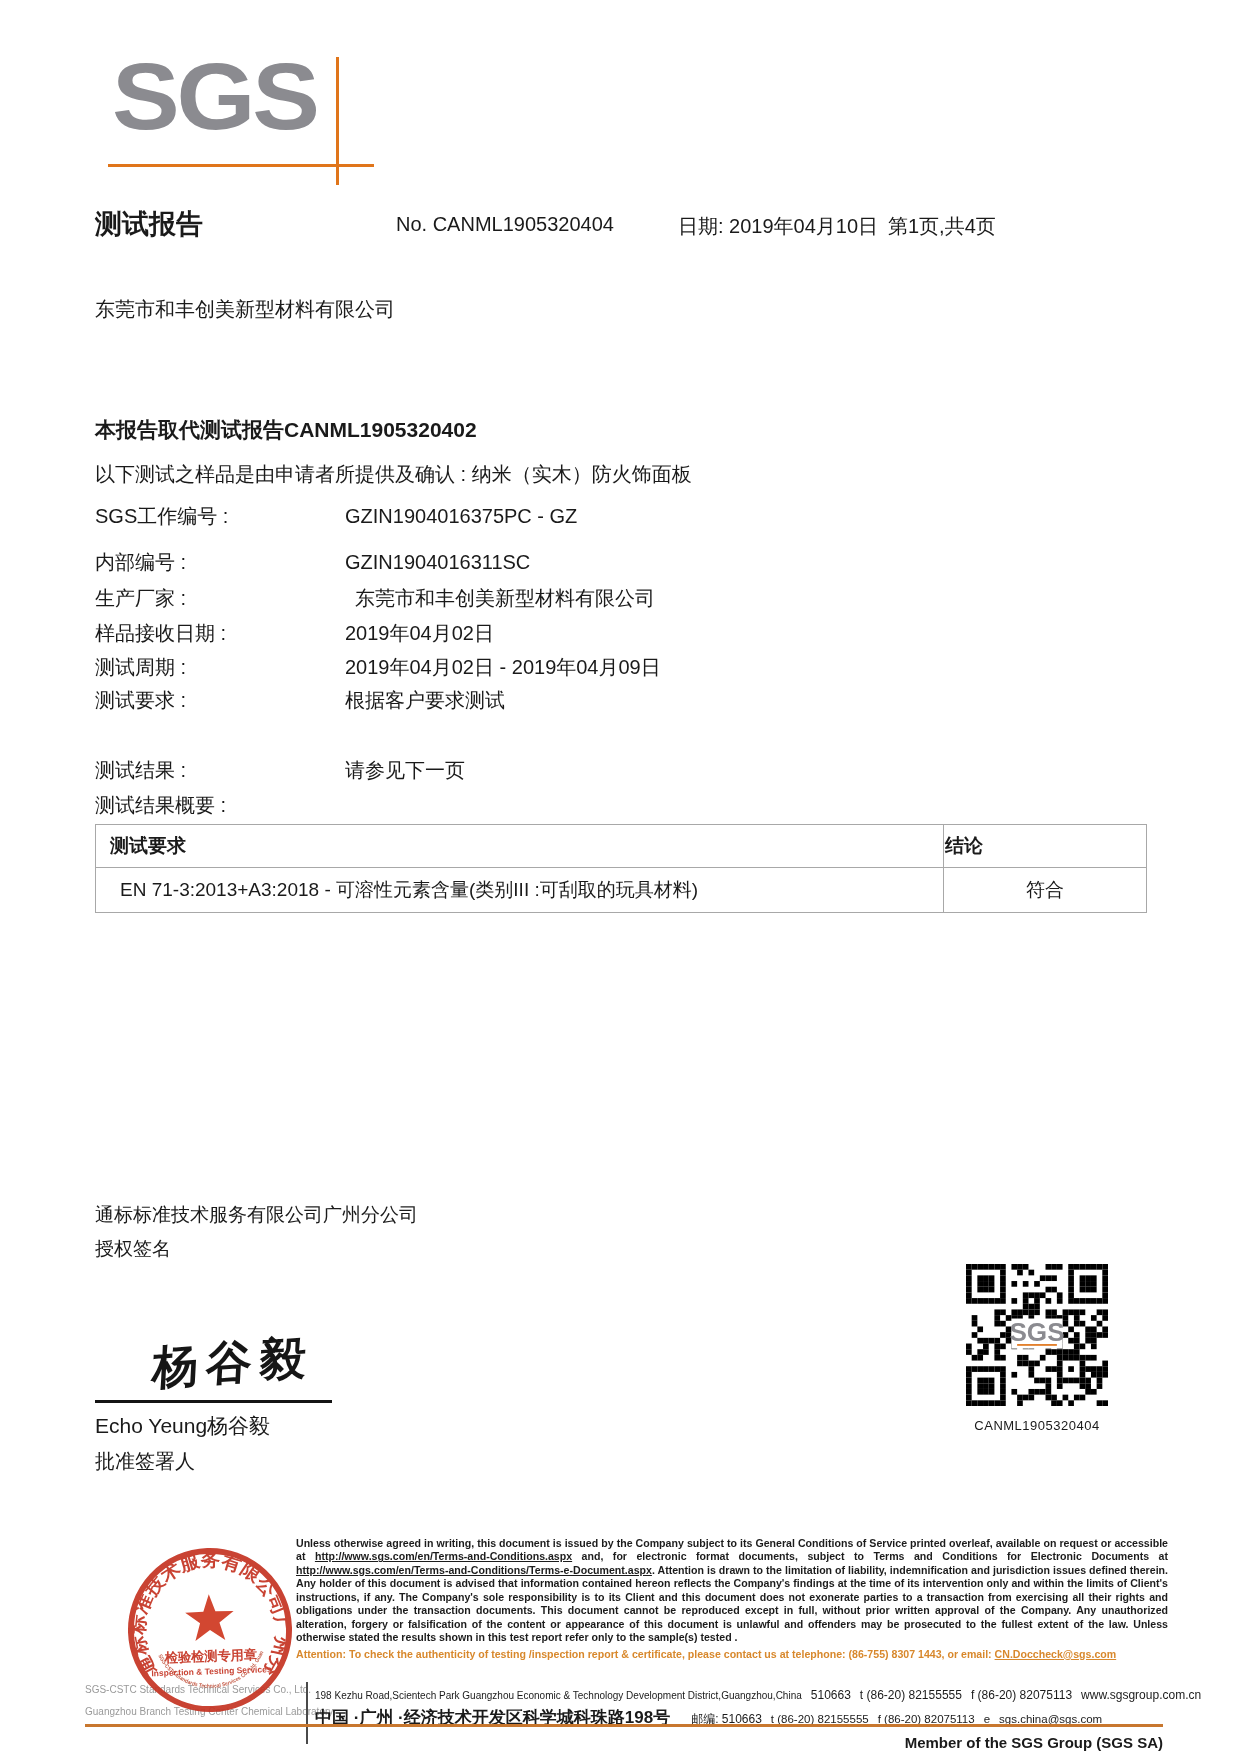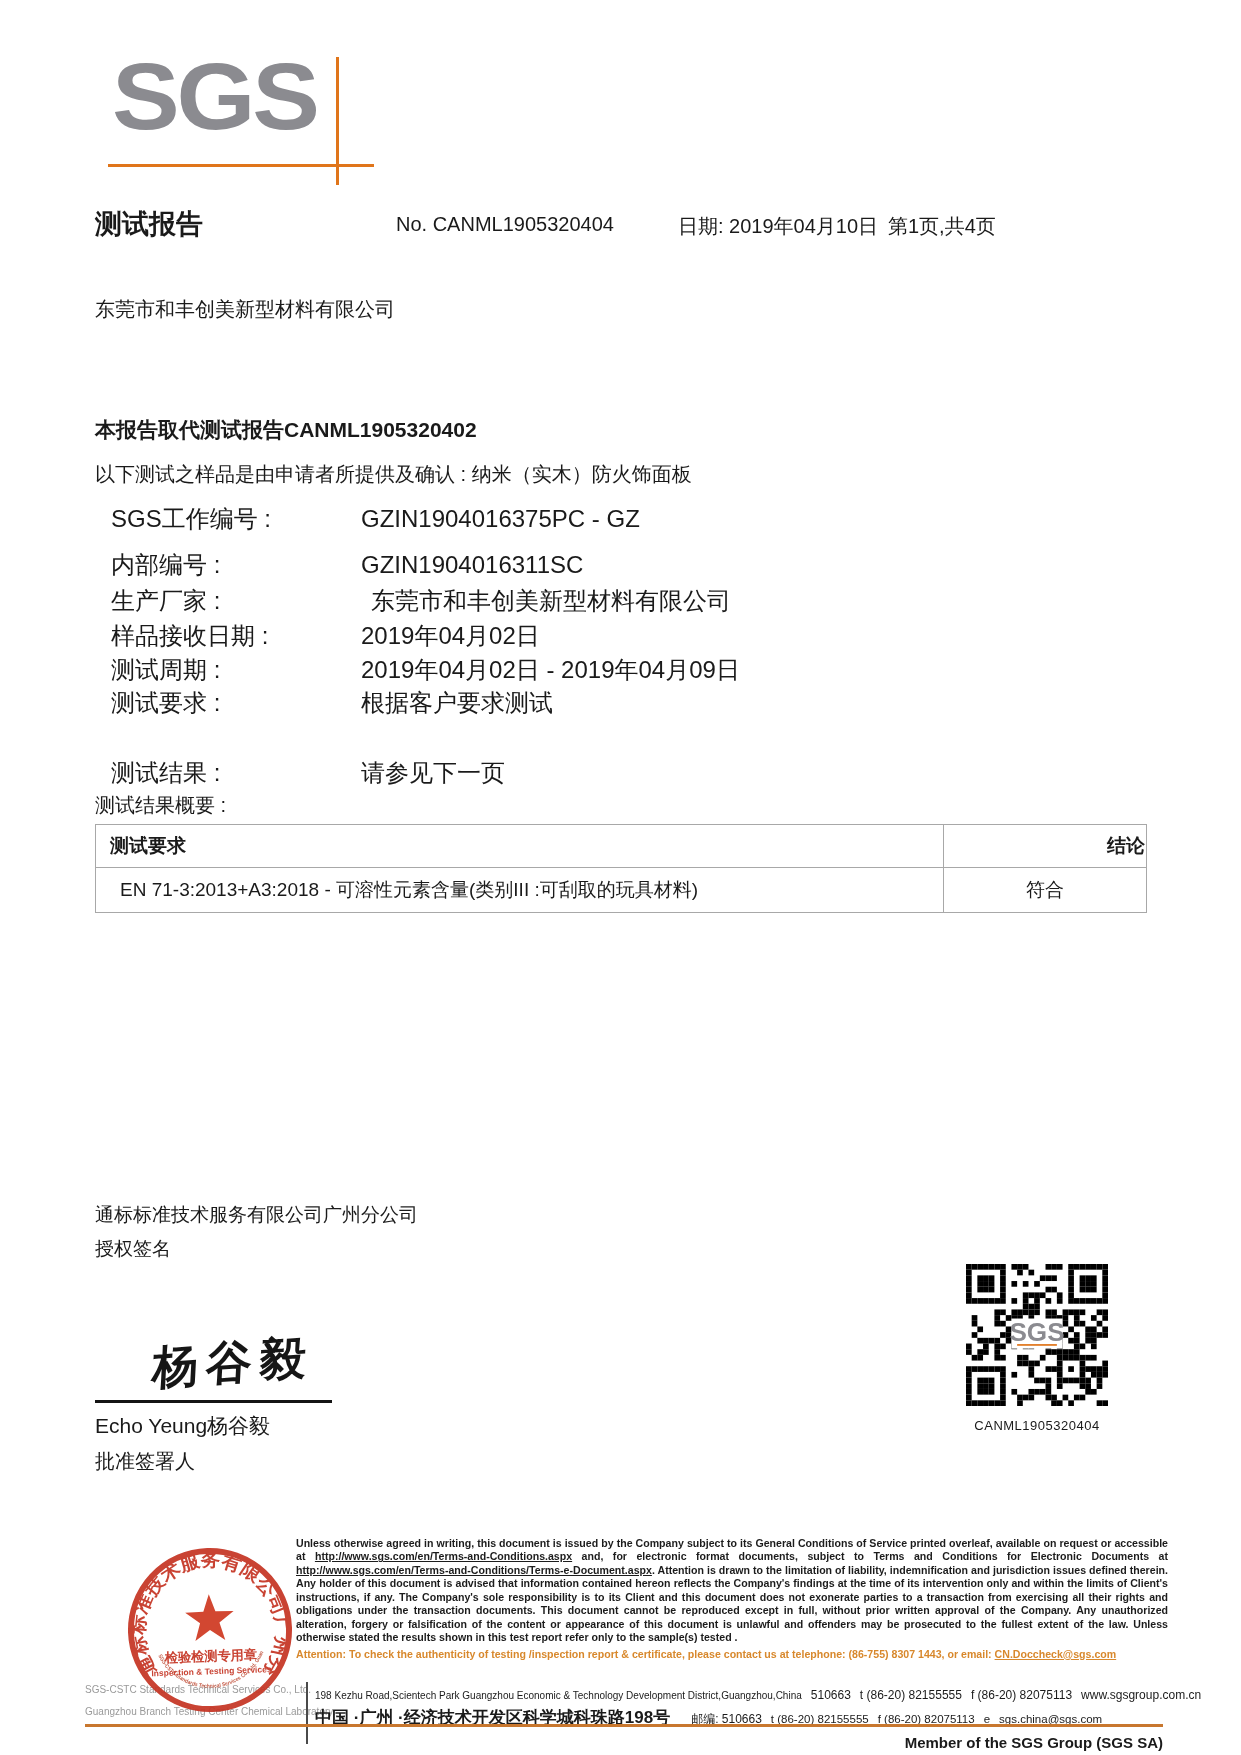--- a/index.html
+++ b/index.html
@@ -21,30 +21,30 @@
 
   
   #applicant-name{left:95px;top:296px;font-size:20px;}
   #applicant-address{left:95px;top:337px;font-size:20px;}
 
   
   #replace-notice{left:95px;top:416px;font-size:21px;font-weight:bold;}
   #sample-statement{left:95px;top:461px;font-size:20px;}
 
   
-  .frow{position:absolute;left:111px;font-size:24px;white-space:nowrap;}
+  .frow{position:absolute;left:95px;font-size:20px;white-space:nowrap;}
   .frow .flabel{display:inline-block;width:250px;}
   .frow .fvalue{display:inline-block;}
 
   
   #summary-heading{left:95px;top:792px;font-size:20px;}
   #result-table{left:95px;top:824px;width:1052px;border-collapse:collapse;font-size:19px;}
   #result-table td{border:1.5px solid #a8a8a8;}
   #result-table .c1h{padding:8px 8px 8px 14px;font-weight:bold;height:24px;}
-  #result-table .c2h{width:200px;text-align:right;font-weight:bold;margin-top:36px;}
+  #result-table .c2h{width:200px;text-align:left;font-weight:bold;margin-top:36px;}
   #result-table .c1{padding:9px 8px 9px 24px;height:24px;}
   #result-table .c2{text-align:center;}
 
   
   #sig-company{left:95px;top:1202px;font-size:19px;}
   #sig-auth{left:95px;top:1236px;font-size:19px;}
   #handwritten-signature{left:152px;top:1332px;font-size:46px;font-weight:bold;
         transform:rotate(-4deg) skewX(-7deg);letter-spacing:8px;color:#161616;}
   #sig-line{left:95px;top:1400px;width:237px;height:3px;background:#141414;}
   #signer-name{left:95px;top:1412px;font-size:21px;}

